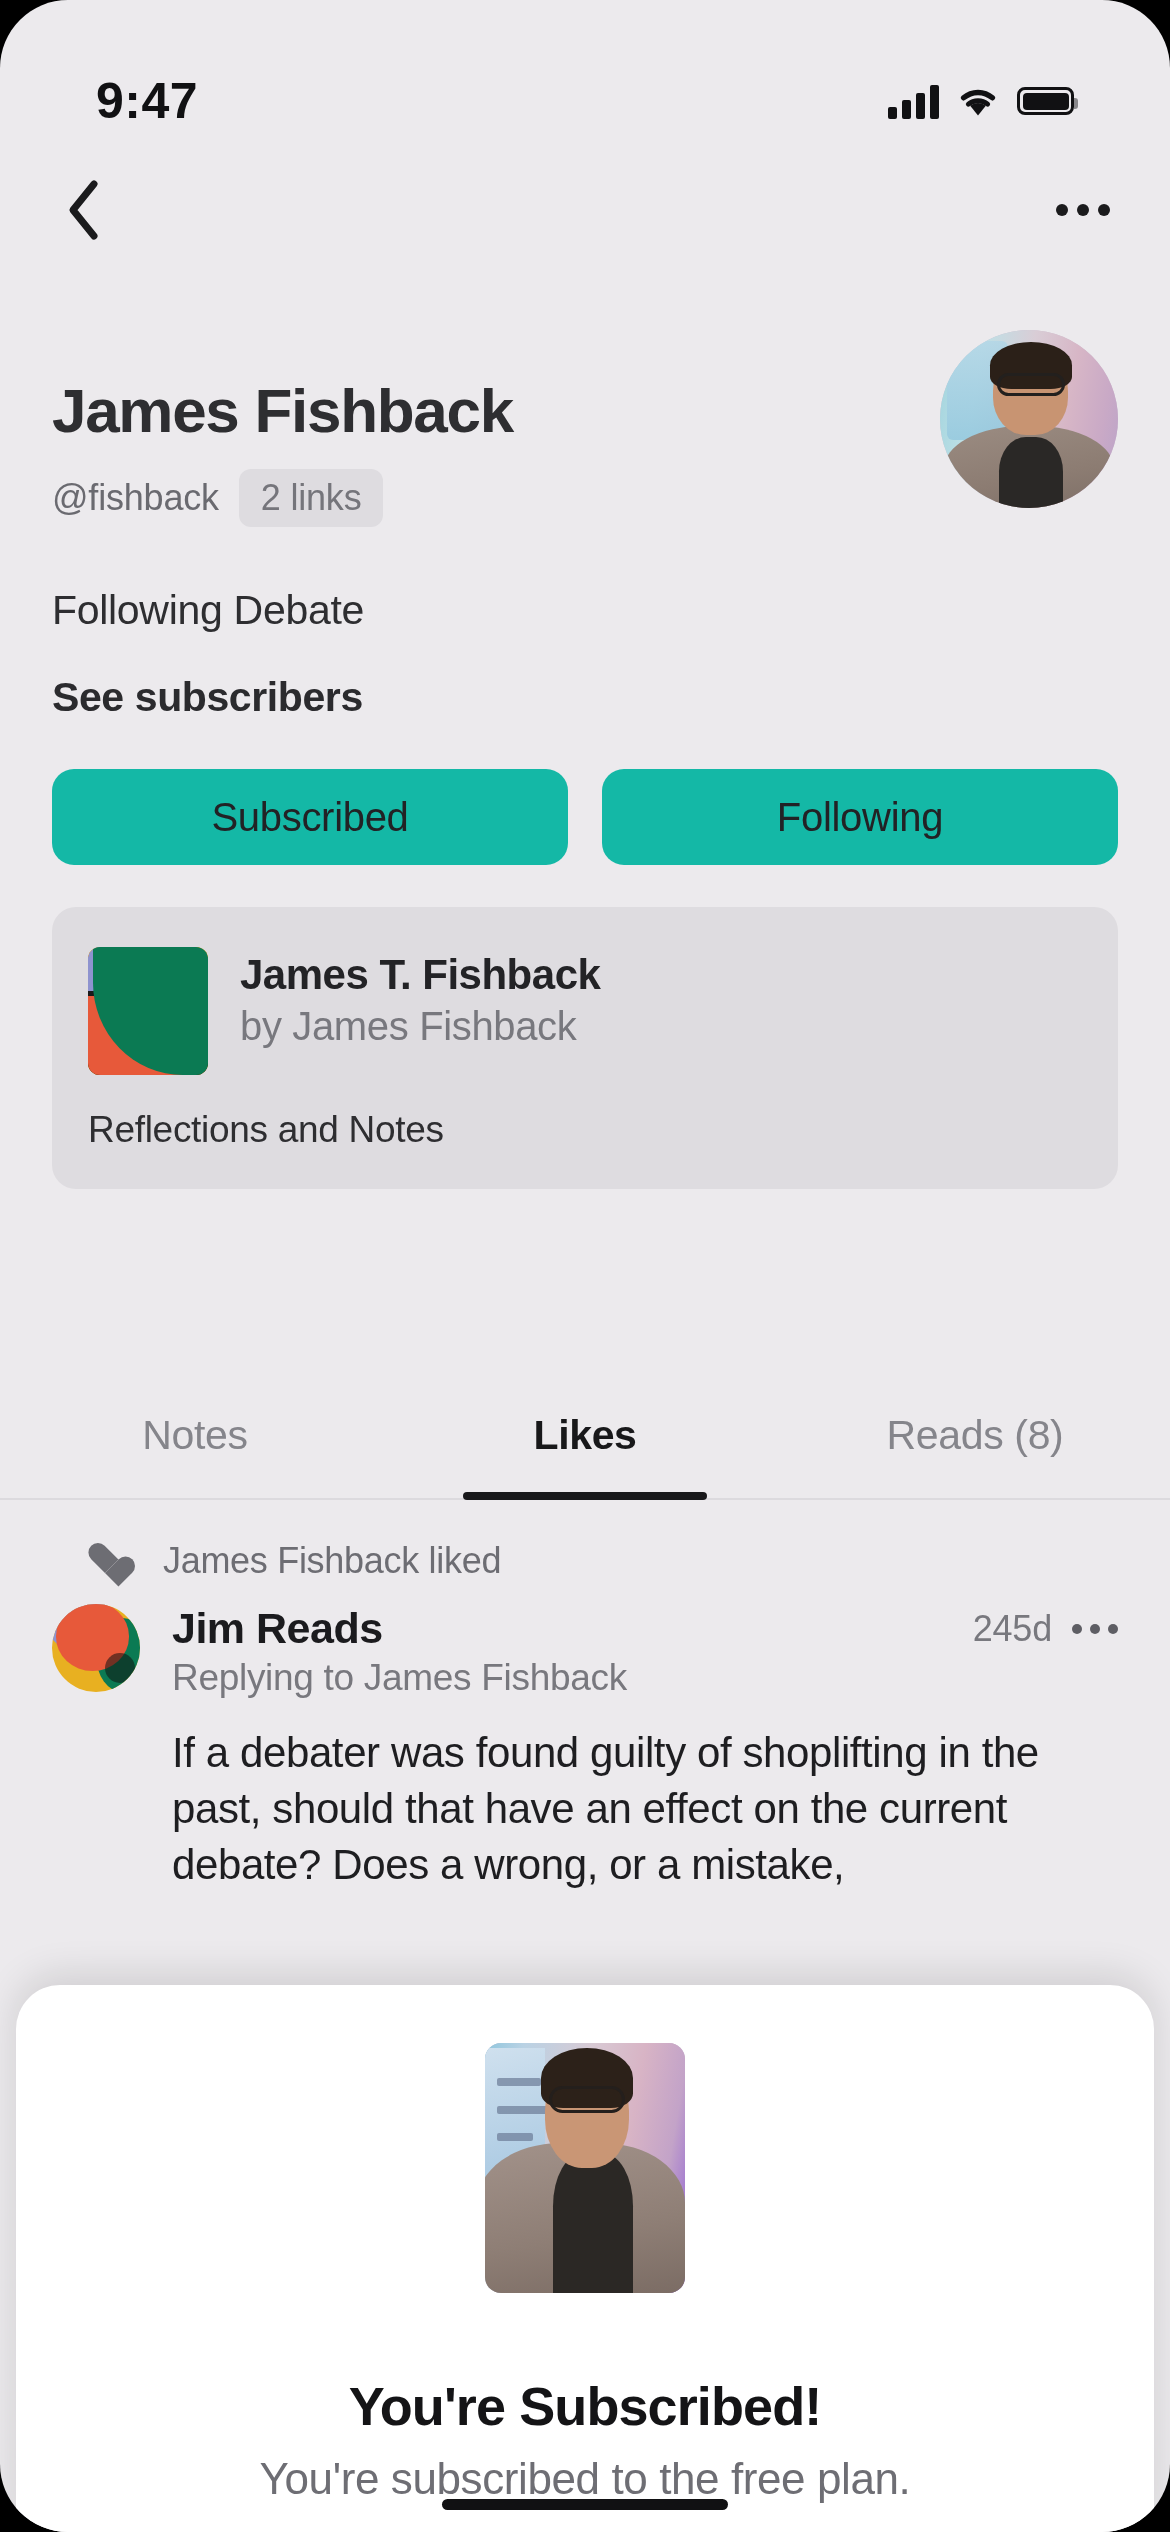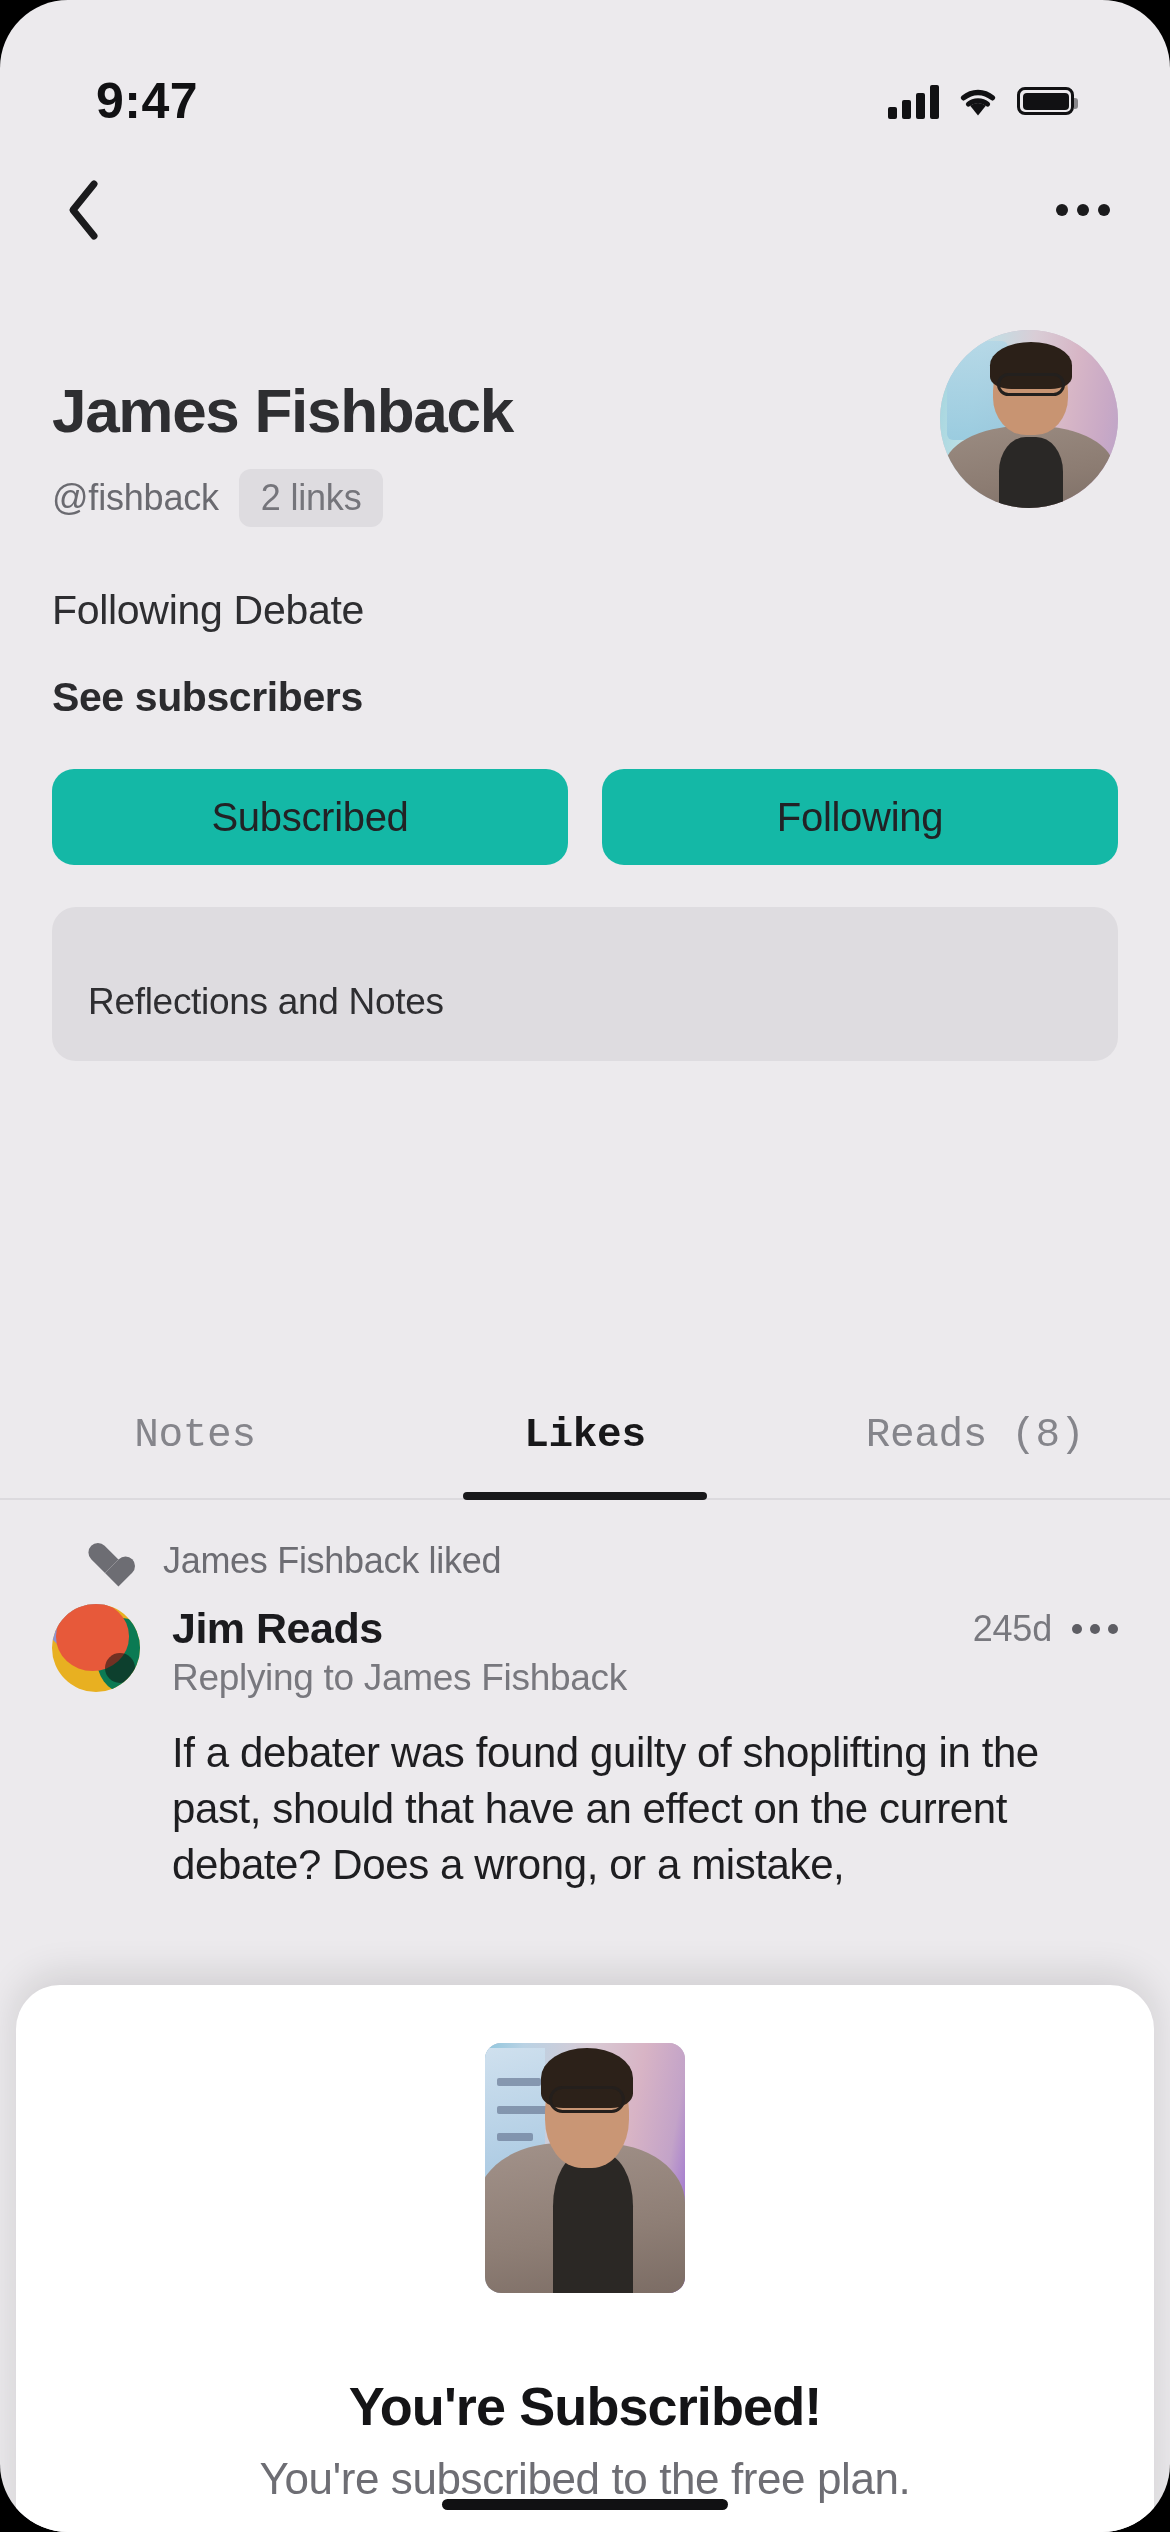--- a/index.html
+++ b/index.html
@@ -120,21 +120,21 @@
   .pub-author { font-size:40px; color:#78787e; letter-spacing:-0.35px; margin-top:6px; }
   .pub-sub { margin-top:34px; font-size:37px; color:#2e2e31; letter-spacing:-0.3px; }
 
   
   .tabs {
     position:absolute; top:1372px; left:0; right:0; height:128px;
     display:flex; align-items:center;
     border-bottom:2px solid #DCDADE;
   }
   .tab { flex:1; text-align:center; font-size:41px; color:#85858b; letter-spacing:-0.35px; position:relative; height:100%;
-         display:flex; align-items:center; justify-content:center;font-family:Liberation Mono, monospace; }
+         display:flex; align-items:center; justify-content:center; }
   .tab.active { color:#18181a; font-weight:700; }
   .tab.active::after {
     content:""; position:absolute; bottom:-2px; left:50%; transform:translateX(-50%);
     width:244px; height:8px; background:#18181a; border-radius:4px;
   }
 
   
   .note { position:absolute; top:1540px; left:0; right:0; padding:0 52px; }
   .liked-row { display:flex; align-items:center; gap:39px; padding-left:36px; }
   .heart { width:36px; height:34px; position:relative; flex:none; }
@@ -266,20 +266,33 @@
 
     <div class="bio">Following Debate</div>
     <div class="see-subs">See subscribers</div>
 
     <div class="pill-row">
       <div class="pill">Subscribed</div>
       <div class="pill">Following</div>
     </div>
 
     <div class="pub-card">
+      <div class="pub-top">
+        <div class="pub-logo">
+          <div class="l-yellow"></div>
+            <div class="l-purple"></div>
+            <div class="l-black"></div>
+          <div class="l-orange"></div>
+            <div class="l-green"></div>
+        </div>
+        <div class="pub-meta">
+          <div class="pub-title">James T. Fishback</div>
+          <div class="pub-author">by James Fishback</div>
+        </div>
+      </div>
       <div class="pub-sub">Reflections and Notes</div>
     </div>
   </div>
 
   <div class="tabs">
     <div class="tab">Notes</div>
     <div class="tab active">Likes</div>
     <div class="tab">Reads (8)</div>
   </div>
 

